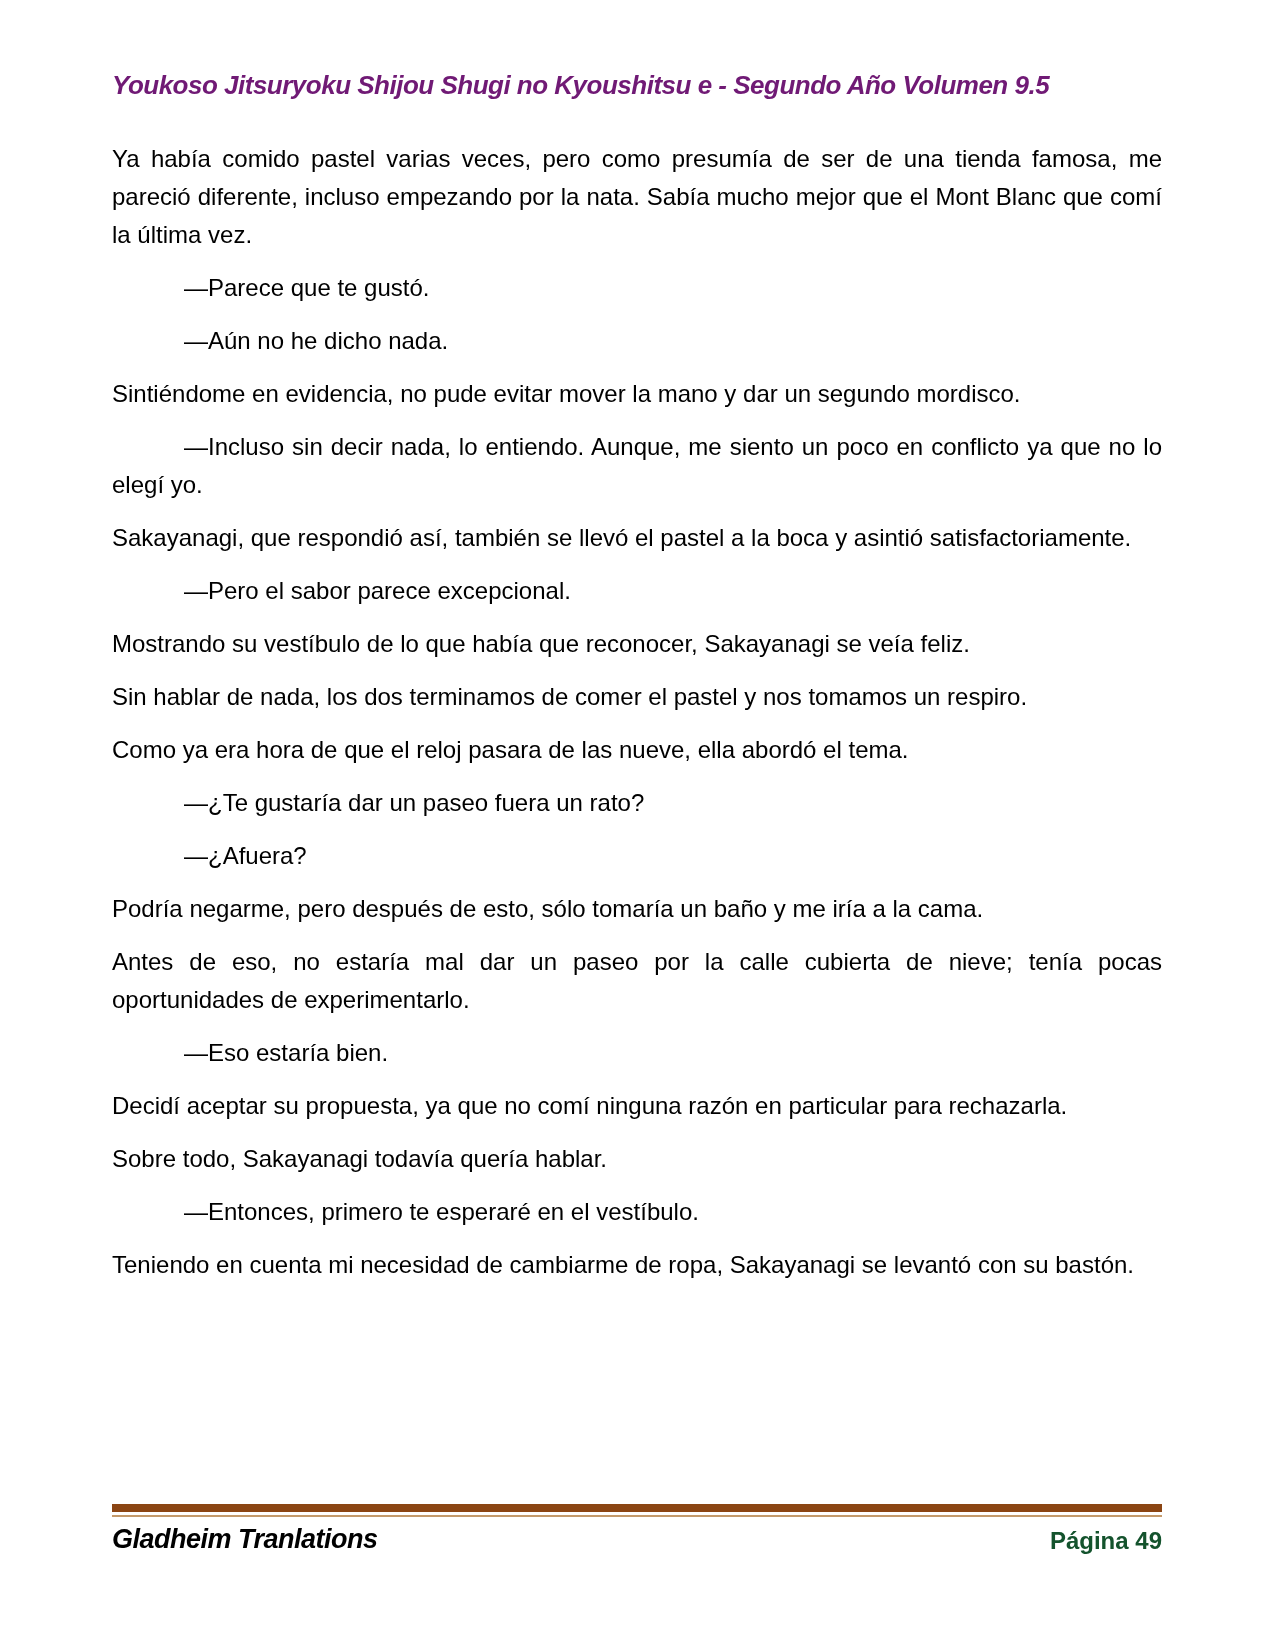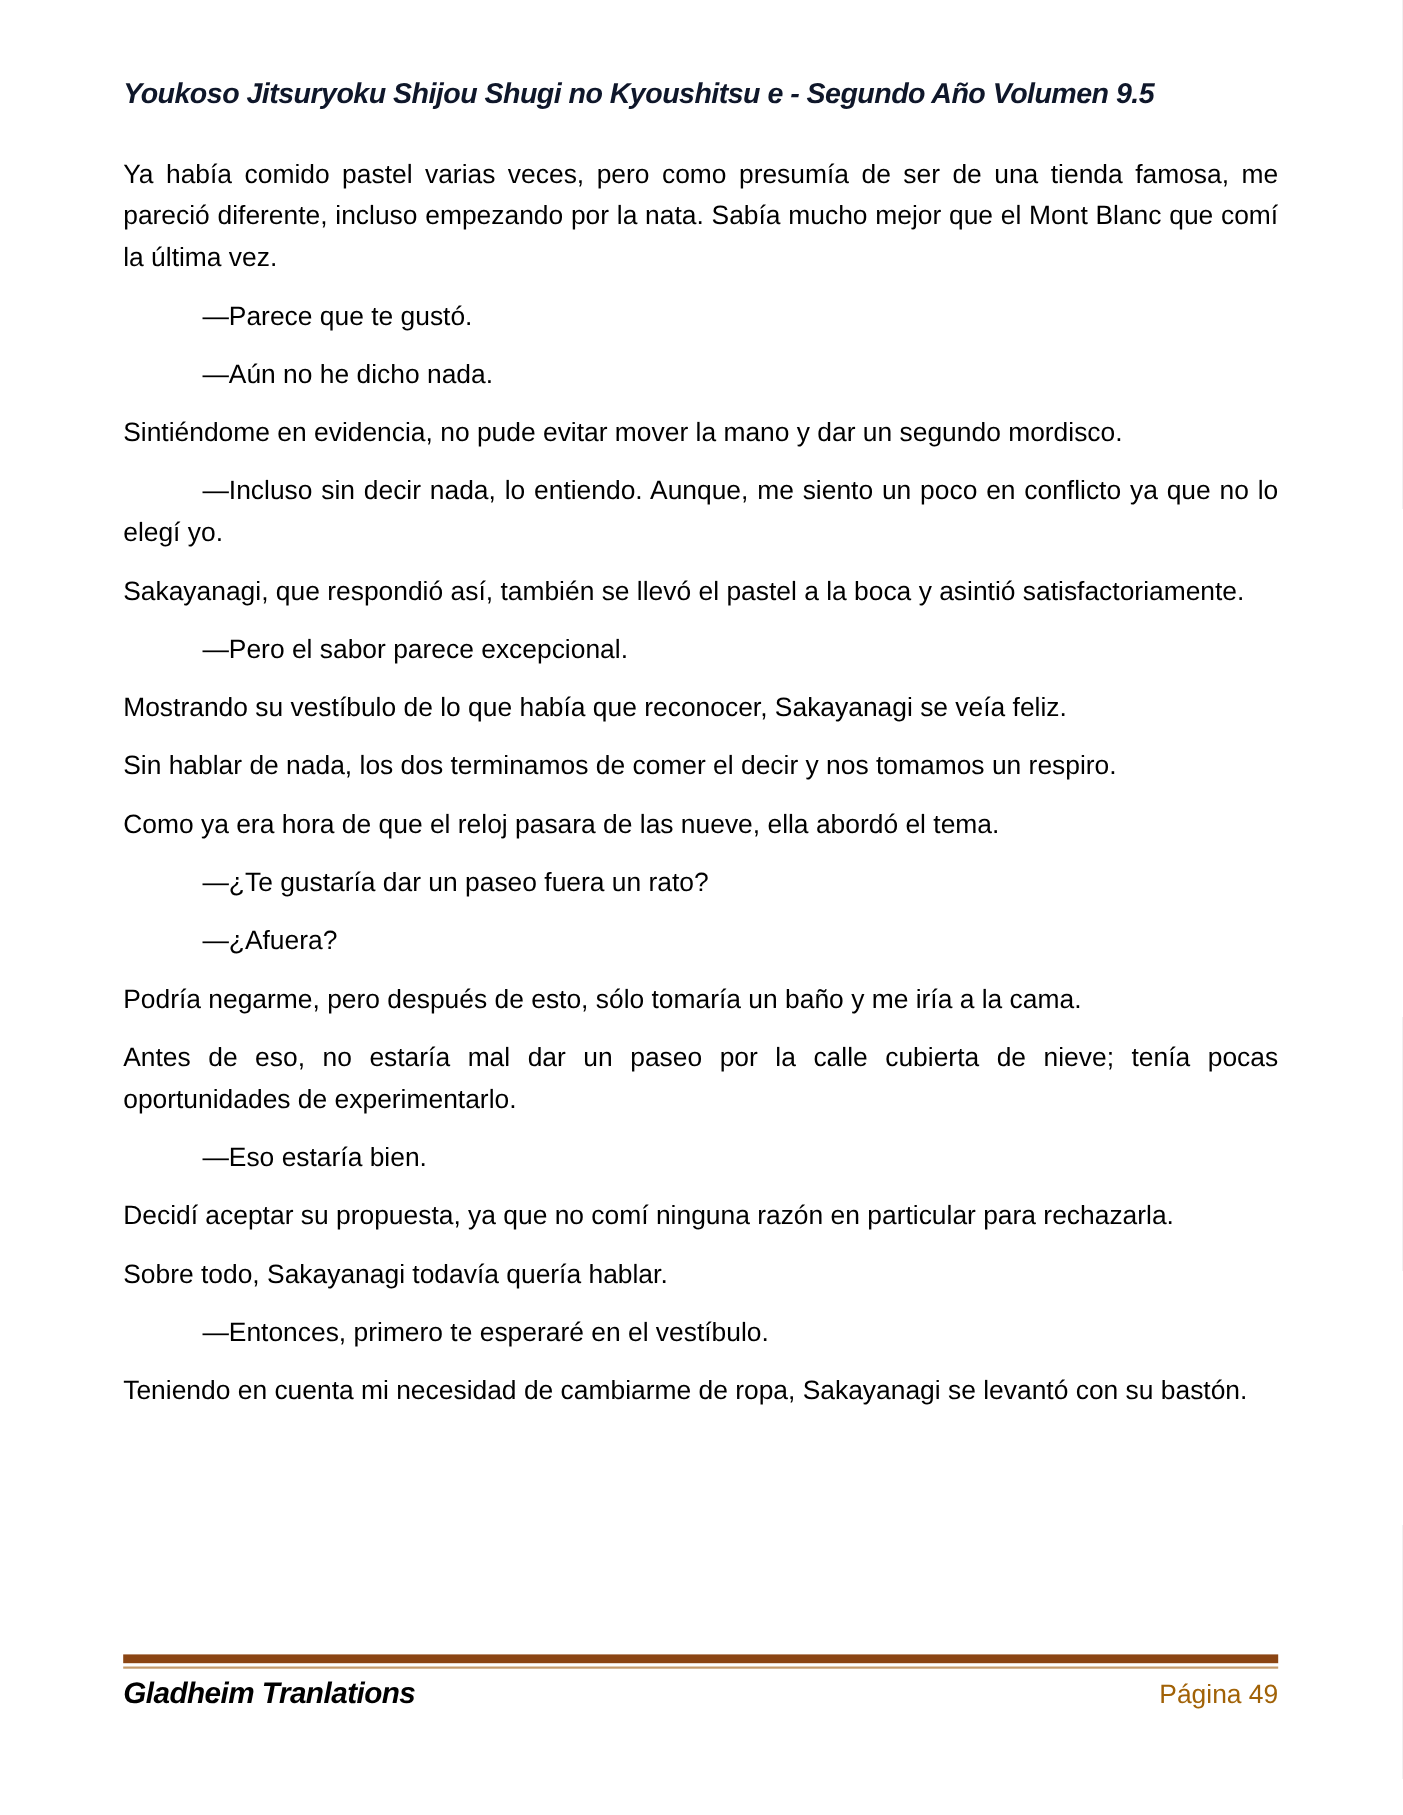--- a/index.html
+++ b/index.html
@@ -19,21 +19,21 @@
     left: 112px;
     width: 1050px;
   }
   .header {
     top: 70px;
     font-family: "Liberation Sans", sans-serif;
     font-weight: bold;
     font-style: italic;
     font-size: 26px;
     letter-spacing: -0.5px;
-    color: #0f172a;
+    color: #701a75;
     white-space: nowrap;
   }
   .body-text {
     top: 140px;
   }
   .para {
     font-size: 24px;
     line-height: 38px;
     text-align: justify;
     margin-bottom: 15px;
@@ -66,42 +66,42 @@
   .footer-brand {
     font-family: "Liberation Sans", sans-serif;
     font-weight: bold;
     font-style: italic;
     font-size: 27px;
     letter-spacing: -0.5px;
     color: #000000;
   }
   .footer-page {
     font-size: 24px;
-    font-weight: normal;
-    color: #a16207;
+    font-weight: bold;
+    color: #14532d;
     margin-left: 24px;
   }
 </style>
 </head>
 <body>
 
 <div class="page">
 
   <div class="column header">Youkoso Jitsuryoku Shijou Shugi no Kyoushitsu e - Segundo Año Volumen 9.5</div>
 
   <div class="column body-text">
     <p class="para">Ya había comido pastel varias veces, pero como presumía de ser de una tienda famosa, me pareció diferente, incluso empezando por la nata. Sabía mucho mejor que el Mont Blanc que comí la última vez.</p>
     <p class="para dialogue">—Parece que te gustó.</p>
     <p class="para dialogue">—Aún no he dicho nada.</p>
     <p class="para">Sintiéndome en evidencia, no pude evitar mover la mano y dar un segundo mordisco.</p>
     <p class="para dialogue">—Incluso sin decir nada, lo entiendo. Aunque, me siento un poco en conflicto ya que no lo elegí yo.</p>
     <p class="para">Sakayanagi, que respondió así, también se llevó el pastel a la boca y asintió satisfactoriamente.</p>
     <p class="para dialogue">—Pero el sabor parece excepcional.</p>
     <p class="para">Mostrando su vestíbulo de lo que había que reconocer, Sakayanagi se veía feliz.</p>
-    <p class="para">Sin hablar de nada, los dos terminamos de comer el decir y nos tomamos un respiro.</p>
+    <p class="para">Sin hablar de nada, los dos terminamos de comer el pastel y nos tomamos un respiro.</p>
     <p class="para">Como ya era hora de que el reloj pasara de las nueve, ella abordó el tema.</p>
     <p class="para dialogue">—¿Te gustaría dar un paseo fuera un rato?</p>
     <p class="para dialogue">—¿Afuera?</p>
     <p class="para">Podría negarme, pero después de esto, sólo tomaría un baño y me iría a la cama.</p>
     <p class="para">Antes de eso, no estaría mal dar un paseo por la calle cubierta de nieve; tenía pocas oportunidades de experimentarlo.</p>
     <p class="para dialogue">—Eso estaría bien.</p>
     <p class="para">Decidí aceptar su propuesta, ya que no comí ninguna razón en particular para rechazarla.</p>
     <p class="para">Sobre todo, Sakayanagi todavía quería hablar.</p>
     <p class="para dialogue">—Entonces, primero te esperaré en el vestíbulo.</p>
     <p class="para">Teniendo en cuenta mi necesidad de cambiarme de ropa, Sakayanagi se levantó con su bastón.</p>

